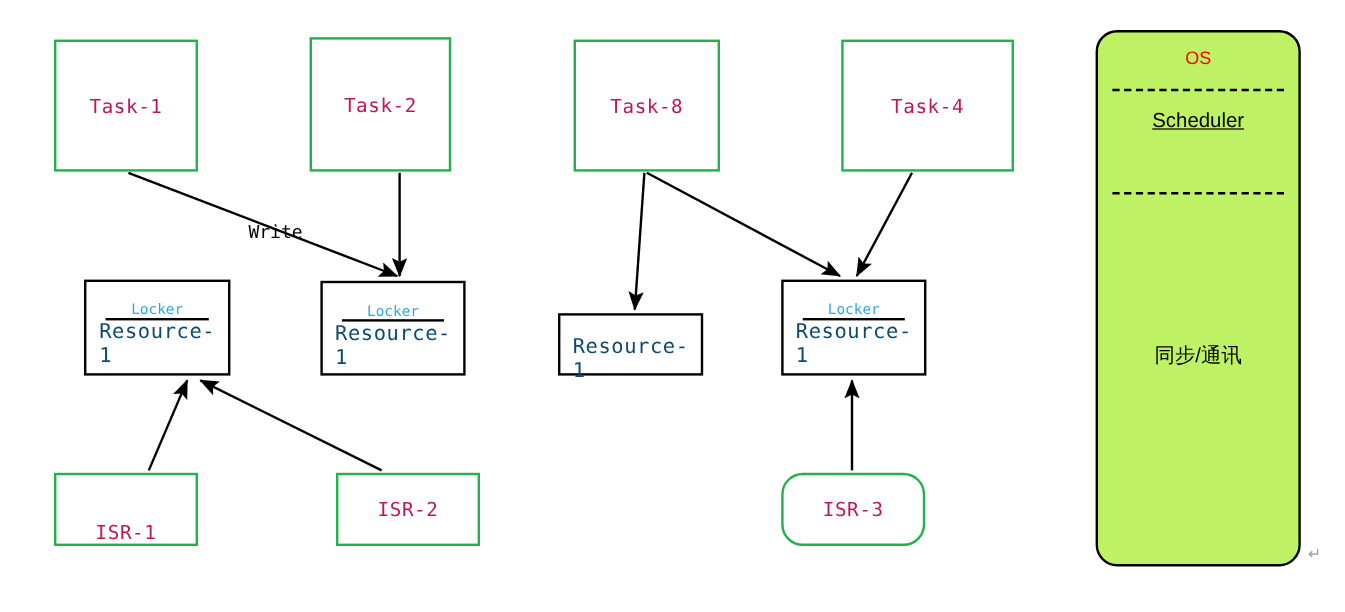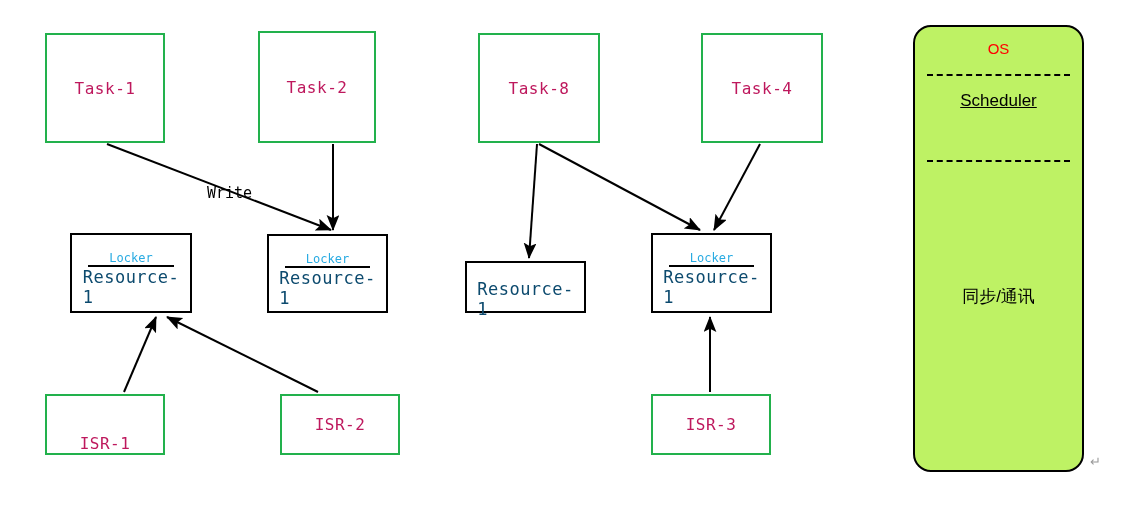--- a/index.html
+++ b/index.html
@@ -149,21 +149,21 @@
 
   <div class="node green-box" style="left: 45px; top: 33px; width: 120px; height: 110px;">
     <span>Task-1</span>
   </div>
   <div class="node green-box" style="left: 258px; top: 31px; width: 118px; height: 112px;">
     <span>Task-2</span>
   </div>
   <div class="node green-box" style="left: 478px; top: 33px; width: 122px; height: 110px;">
     <span>Task-8</span>
   </div>
-  <div class="node green-box" style="left: 701px; top: 33px; width: 122px; height: 110px;">
+  <div class="node green-box" style="left: 701px; top: 33px; width: 144px; height: 110px;">
     <span>Task-4</span>
   </div>
 
   <div class="node res-box" style="left: 70px; top: 233px; width: 122px; height: 80px;">
     <div class="locker-row">
       <span>Locker</span>
     </div>
     <div class="resource-row">
       <span>Resource-1</span>
     </div>
@@ -192,21 +192,21 @@
       <span>Resource-1</span>
     </div>
   </div>
 
   <div class="node green-box" style="left: 45px; top: 394px; width: 120px; height: 61px; align-items: flex-end;">
     <span>ISR-1</span>
   </div>
   <div class="node green-box" style="left: 280px; top: 394px; width: 120px; height: 61px;">
     <span>ISR-2</span>
   </div>
-  <div class="node green-box" style="left: 651px; top: 394px; width: 120px; height: 61px;">
+  <div class="node green-box" style="left: 651px; top: 394px; width: 120px; height: 61px; border-radius: 18px;">
     <span>ISR-3</span>
   </div>
 
   <div class="edge-label" style="left: 207px; top: 168px;">Write</div>
 
   <div class="os-panel" style="left: 913px; top: 25px; width: 171px; height: 447px;">
     <div class="os-title" style="left: 0px; top: 13px;">OS</div>
     <div class="os-divider" style="left: 12px; right: 12px; width: 143px; top: 47px;"></div>
     <div class="os-sched" style="left: 0px; top: 64px; text-decoration: underline;">Scheduler</div>
     <div class="os-divider" style="left: 12px; width: 143px; top: 133px;"></div>

